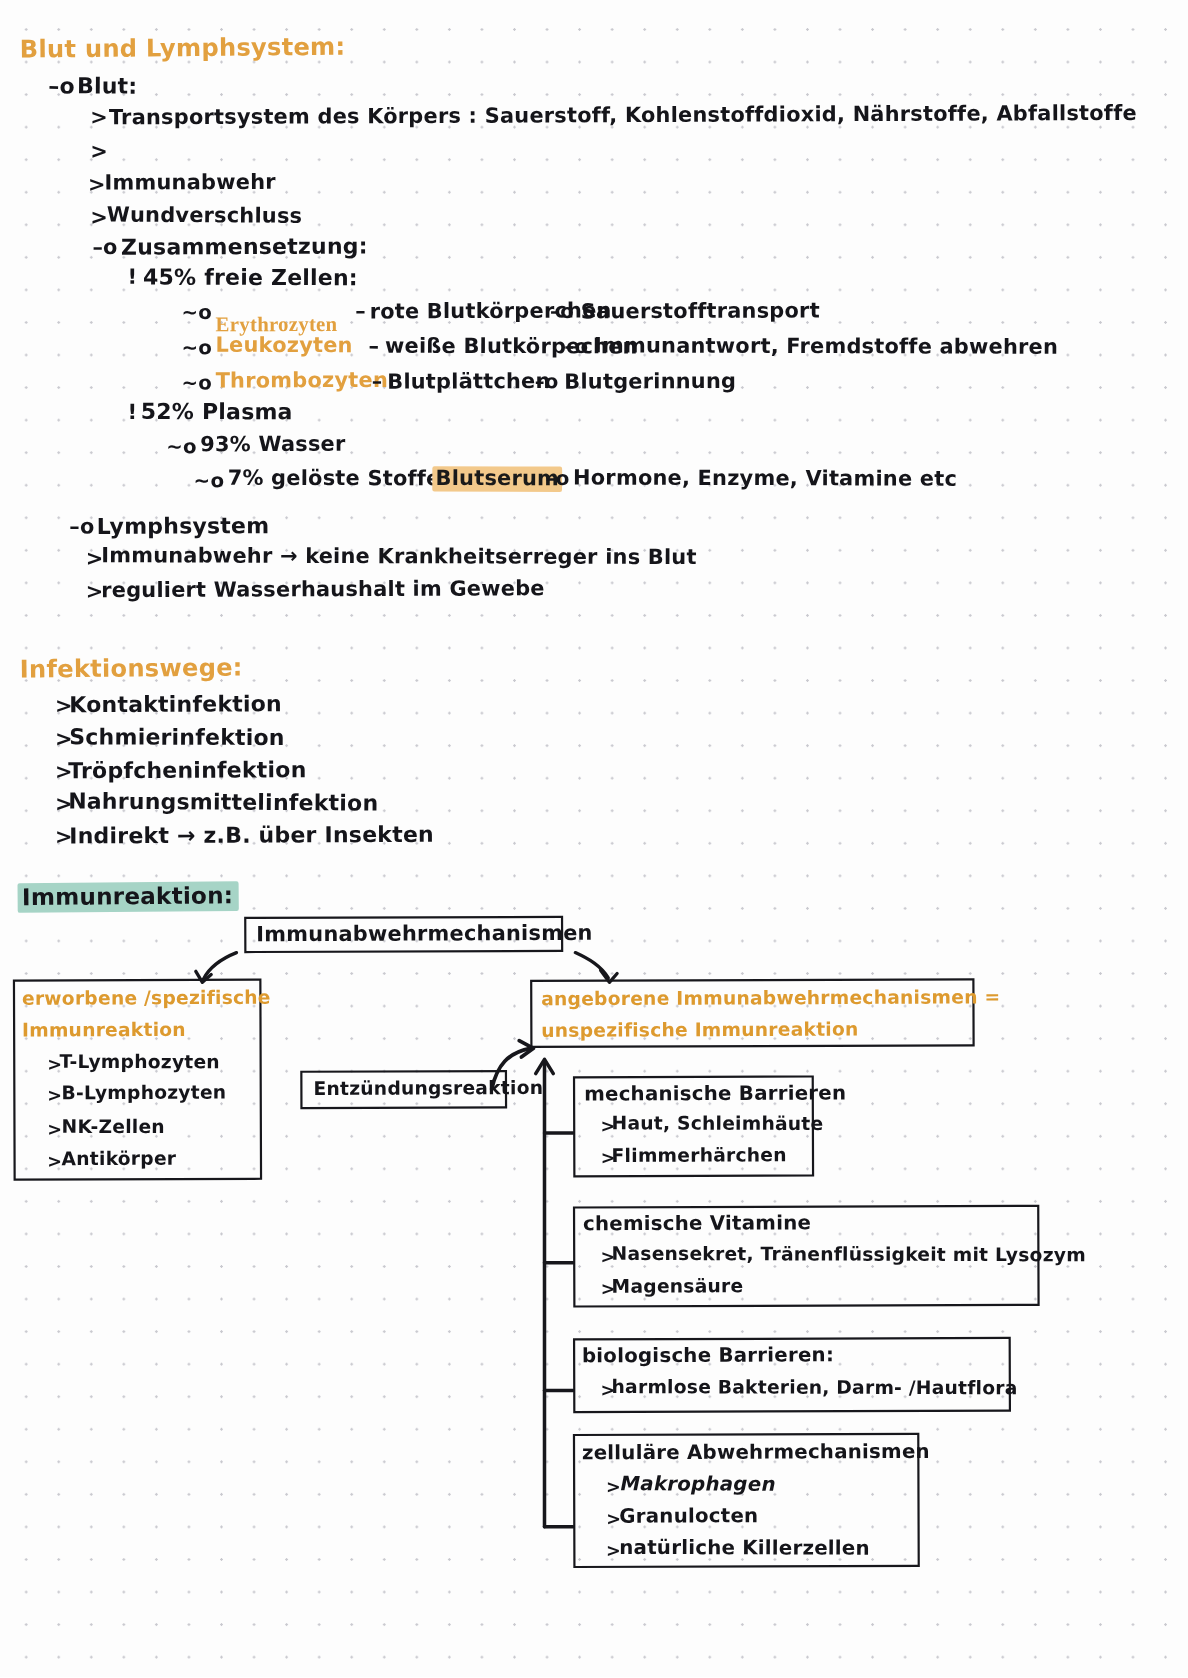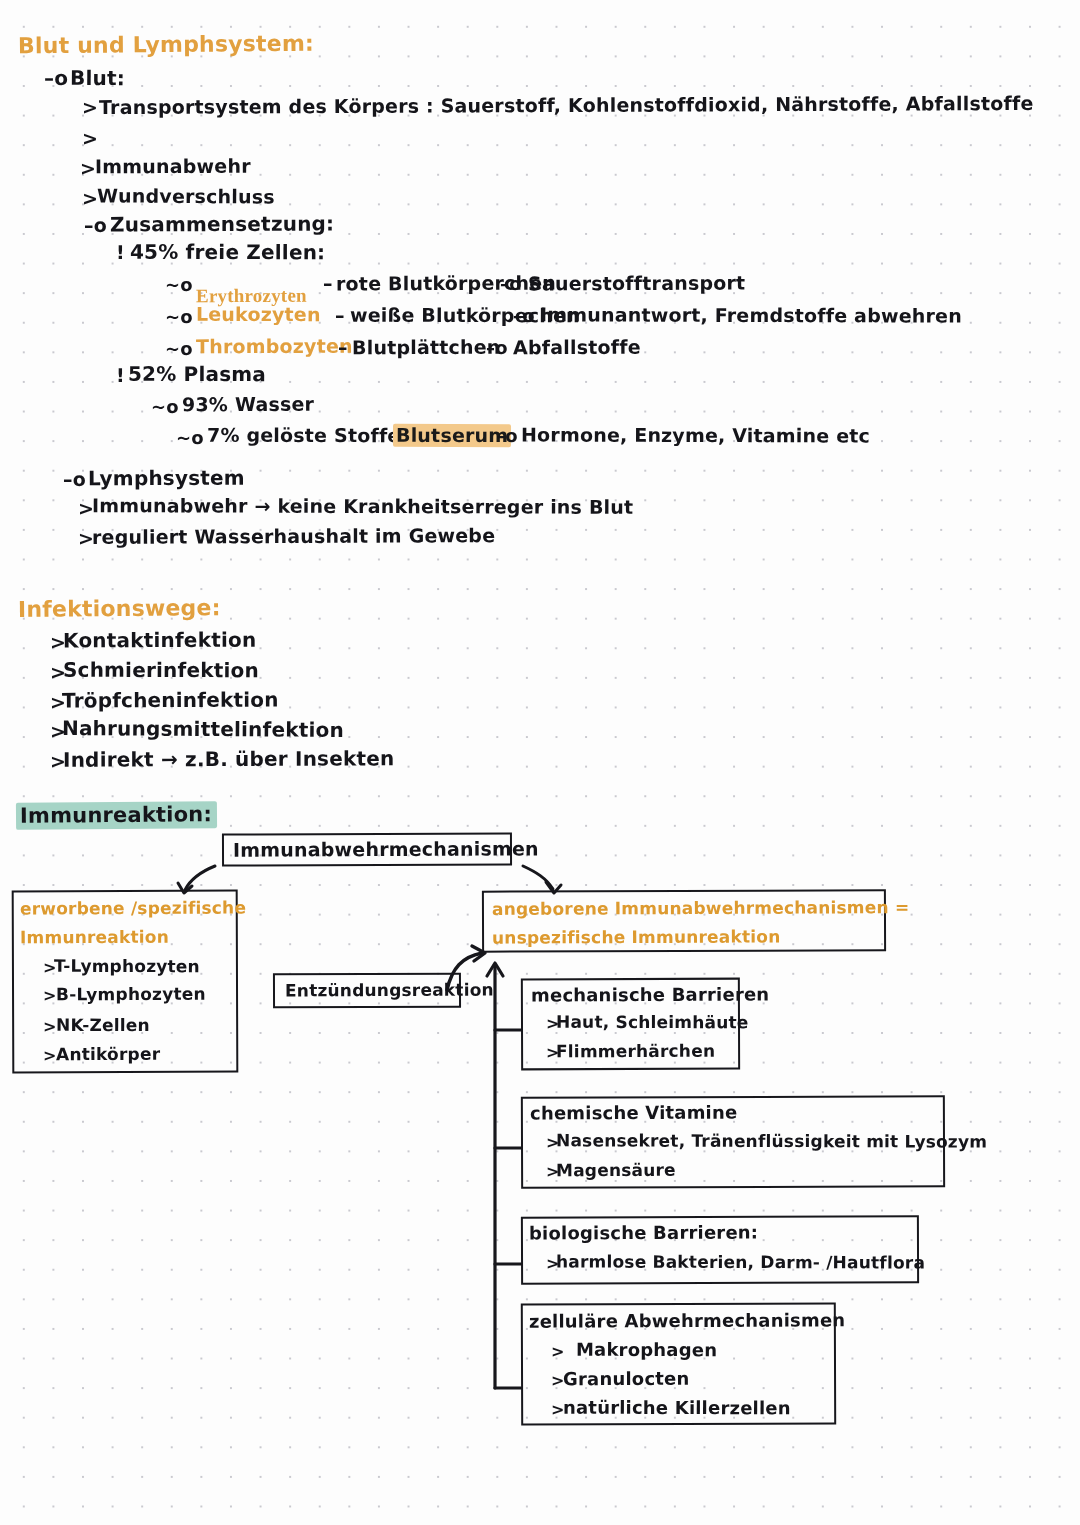--- a/index.html
+++ b/index.html
@@ -130,21 +130,21 @@
   <div class="hw t19 sk4" style="left:335px; top:304px;">–</div>
   <div class="hw t19 sk4" style="left:350px; top:304px;">weiße Blutkörpechen</div>
   <div class="hw t18 sk4" style="left:513px; top:305px;">–o</div>
   <div class="hw t19 sk4" style="left:540px; top:304px;">Immunantwort, Fremdstoffe abwehren</div>
 
   <div class="hw t18 sk3" style="left:165px; top:338px;">~o</div>
   <div class="hw t19 orange sk3" style="left:196px; top:335px;">Thrombozyten</div>
   <div class="hw t19 sk3" style="left:338px; top:336px;">–</div>
   <div class="hw t19 sk3" style="left:352px; top:336px;">Blutplättchen</div>
   <div class="hw t18 sk3" style="left:486px; top:337px;">–o</div>
-  <div class="hw t19 sk3" style="left:513px; top:336px;">Abfallstoffe</div>
+  <div class="hw t19 sk3" style="left:513px; top:336px;">Blutgerinnung</div>
 
   <div class="hw t19 sk4" style="left:116px; top:364px;">!</div>
   <div class="hw t20 sk4" style="left:128px; top:362px;">52% Plasma</div>
 
   <div class="hw t18 sk3" style="left:151px; top:396px;">~o</div>
   <div class="hw t19 sk3" style="left:182px; top:393px;">93% Wasser</div>
 
   <div class="hw t18 sk4" style="left:176px; top:427px;">~o</div>
   <div class="hw t19 sk4" style="left:207px; top:424px;">7% gelöste Stoffe –</div>
   <div class="hw t19 sk4" style="left:393px; top:424px;">
@@ -224,19 +224,19 @@
   <div class="hw sk3" style="left:556px; top:1160px; font-size:17px;">Magensäure</div>
 
   <div class="box sk" style="left:521px; top:1216px; width:398px; height:68px;"></div>
   <div class="hw t18 sk3" style="left:529px; top:1222px;">biologische Barrieren:</div>
   <div class="hw sk4" style="left:546px; top:1254px; font-size:16px;">&gt;</div>
   <div class="hw sk4" style="left:556px; top:1252px; font-size:17px;">harmlose Bakterien, Darm- /Hautflora</div>
 
   <div class="box sk" style="left:521px; top:1303px; width:315px; height:122px;"></div>
   <div class="hw t18 sk3" style="left:529px; top:1310px;">zelluläre Abwehrmechanismen</div>
   <div class="hw sk4" style="left:551px; top:1342px; font-size:16px;">&gt;</div>
-  <div class="hw sk4" style="left:576px; top:1339px; font-size:18px;">Makrophagen</div>
+  <div class="hw sk4" style="left:564px; top:1339px; font-size:18px;font-style:italic;">Makrophagen</div>
   <div class="hw sk3" style="left:551px; top:1371px; font-size:16px;">&gt;</div>
   <div class="hw sk3" style="left:563px; top:1368px; font-size:18px;">Granulocten</div>
   <div class="hw sk4" style="left:551px; top:1400px; font-size:16px;">&gt;</div>
   <div class="hw sk4" style="left:563px; top:1397px; font-size:18px;">natürliche Killerzellen</div>
 
 </div>
 
 </body></html>

